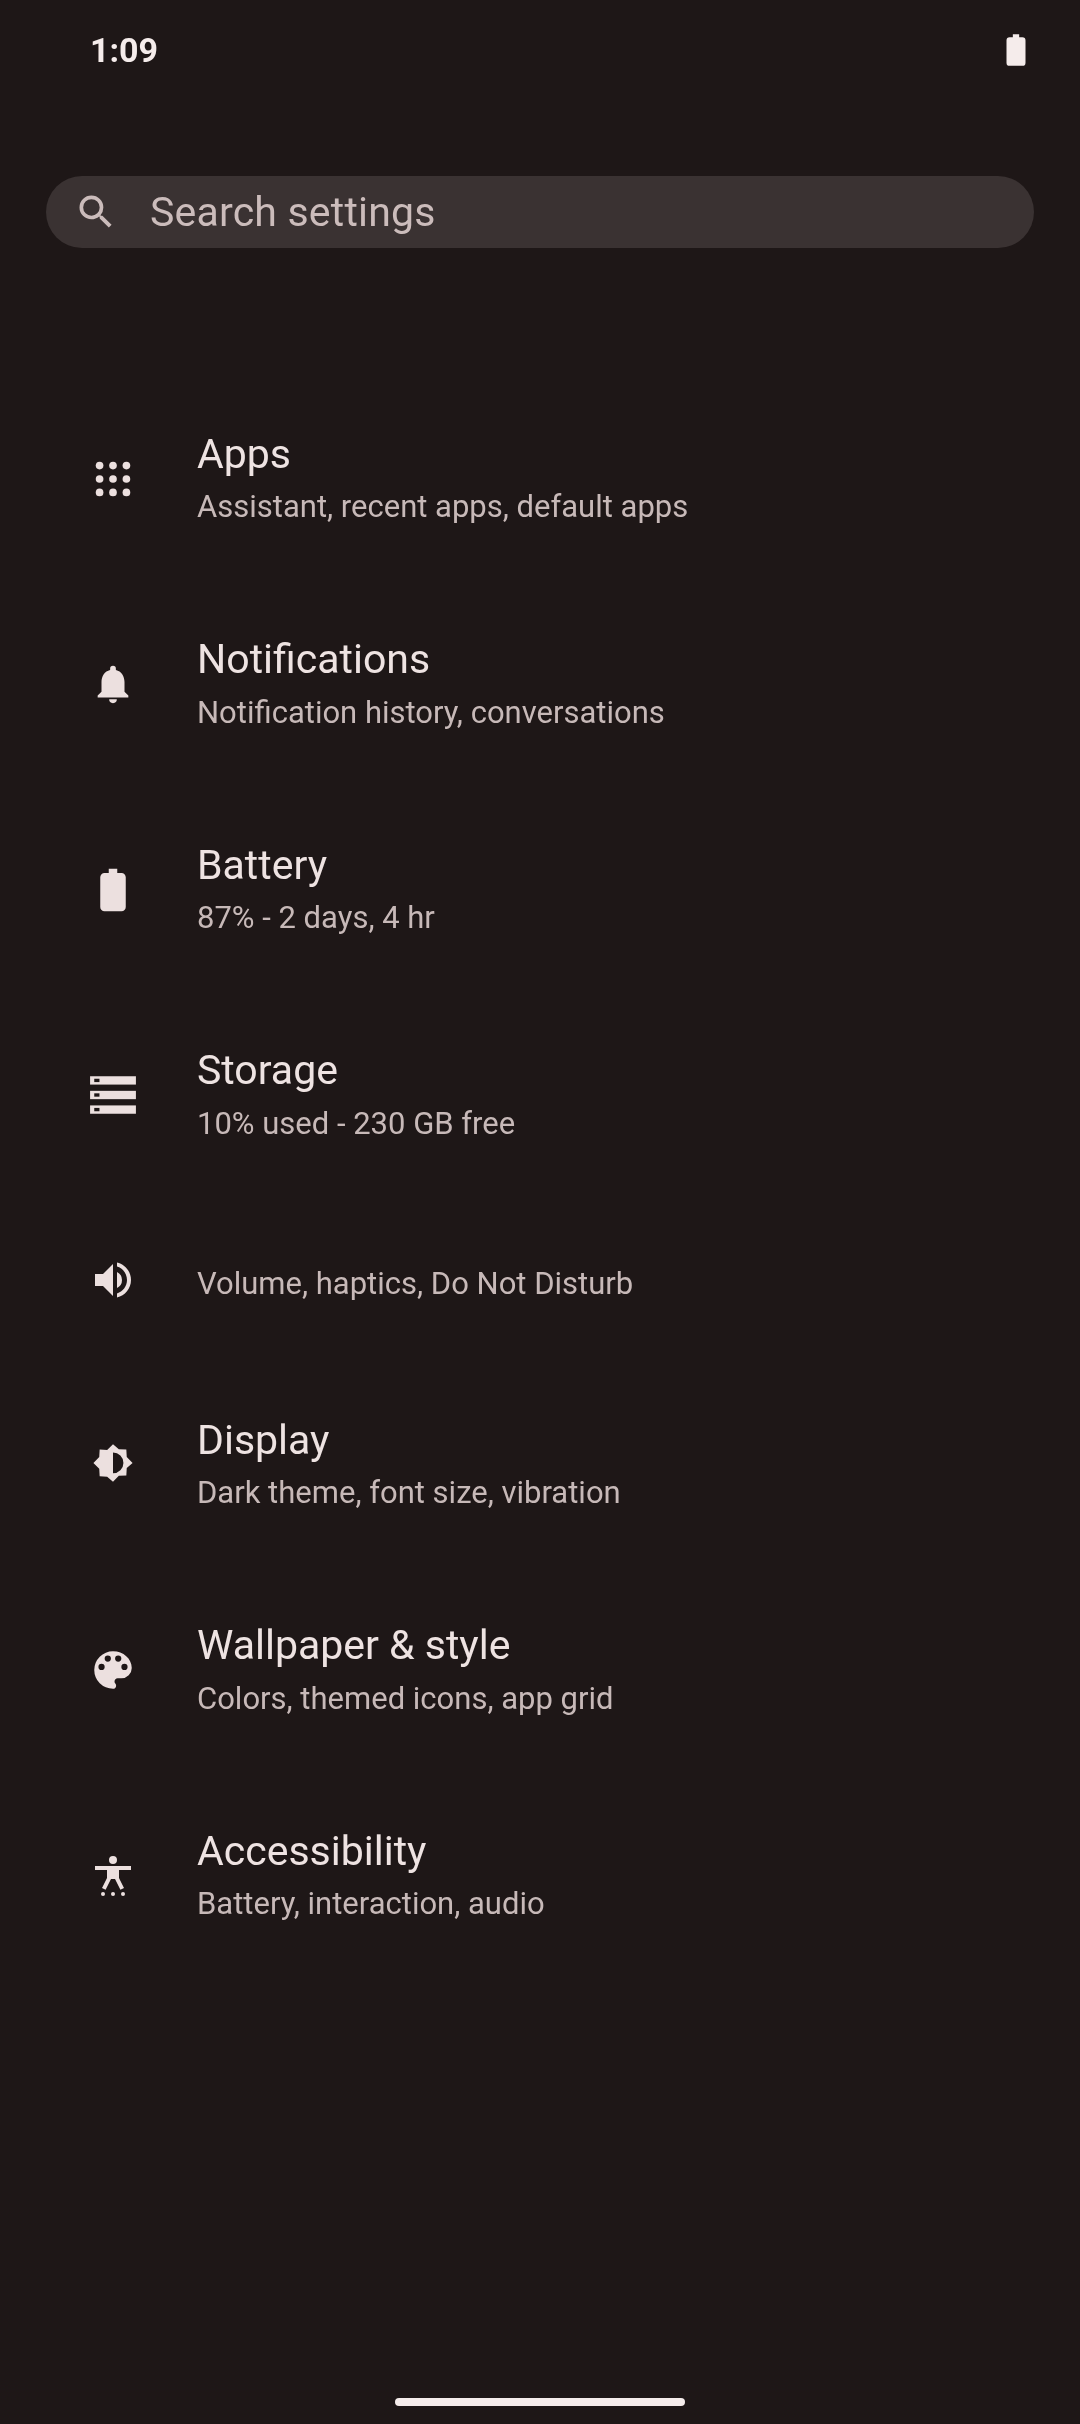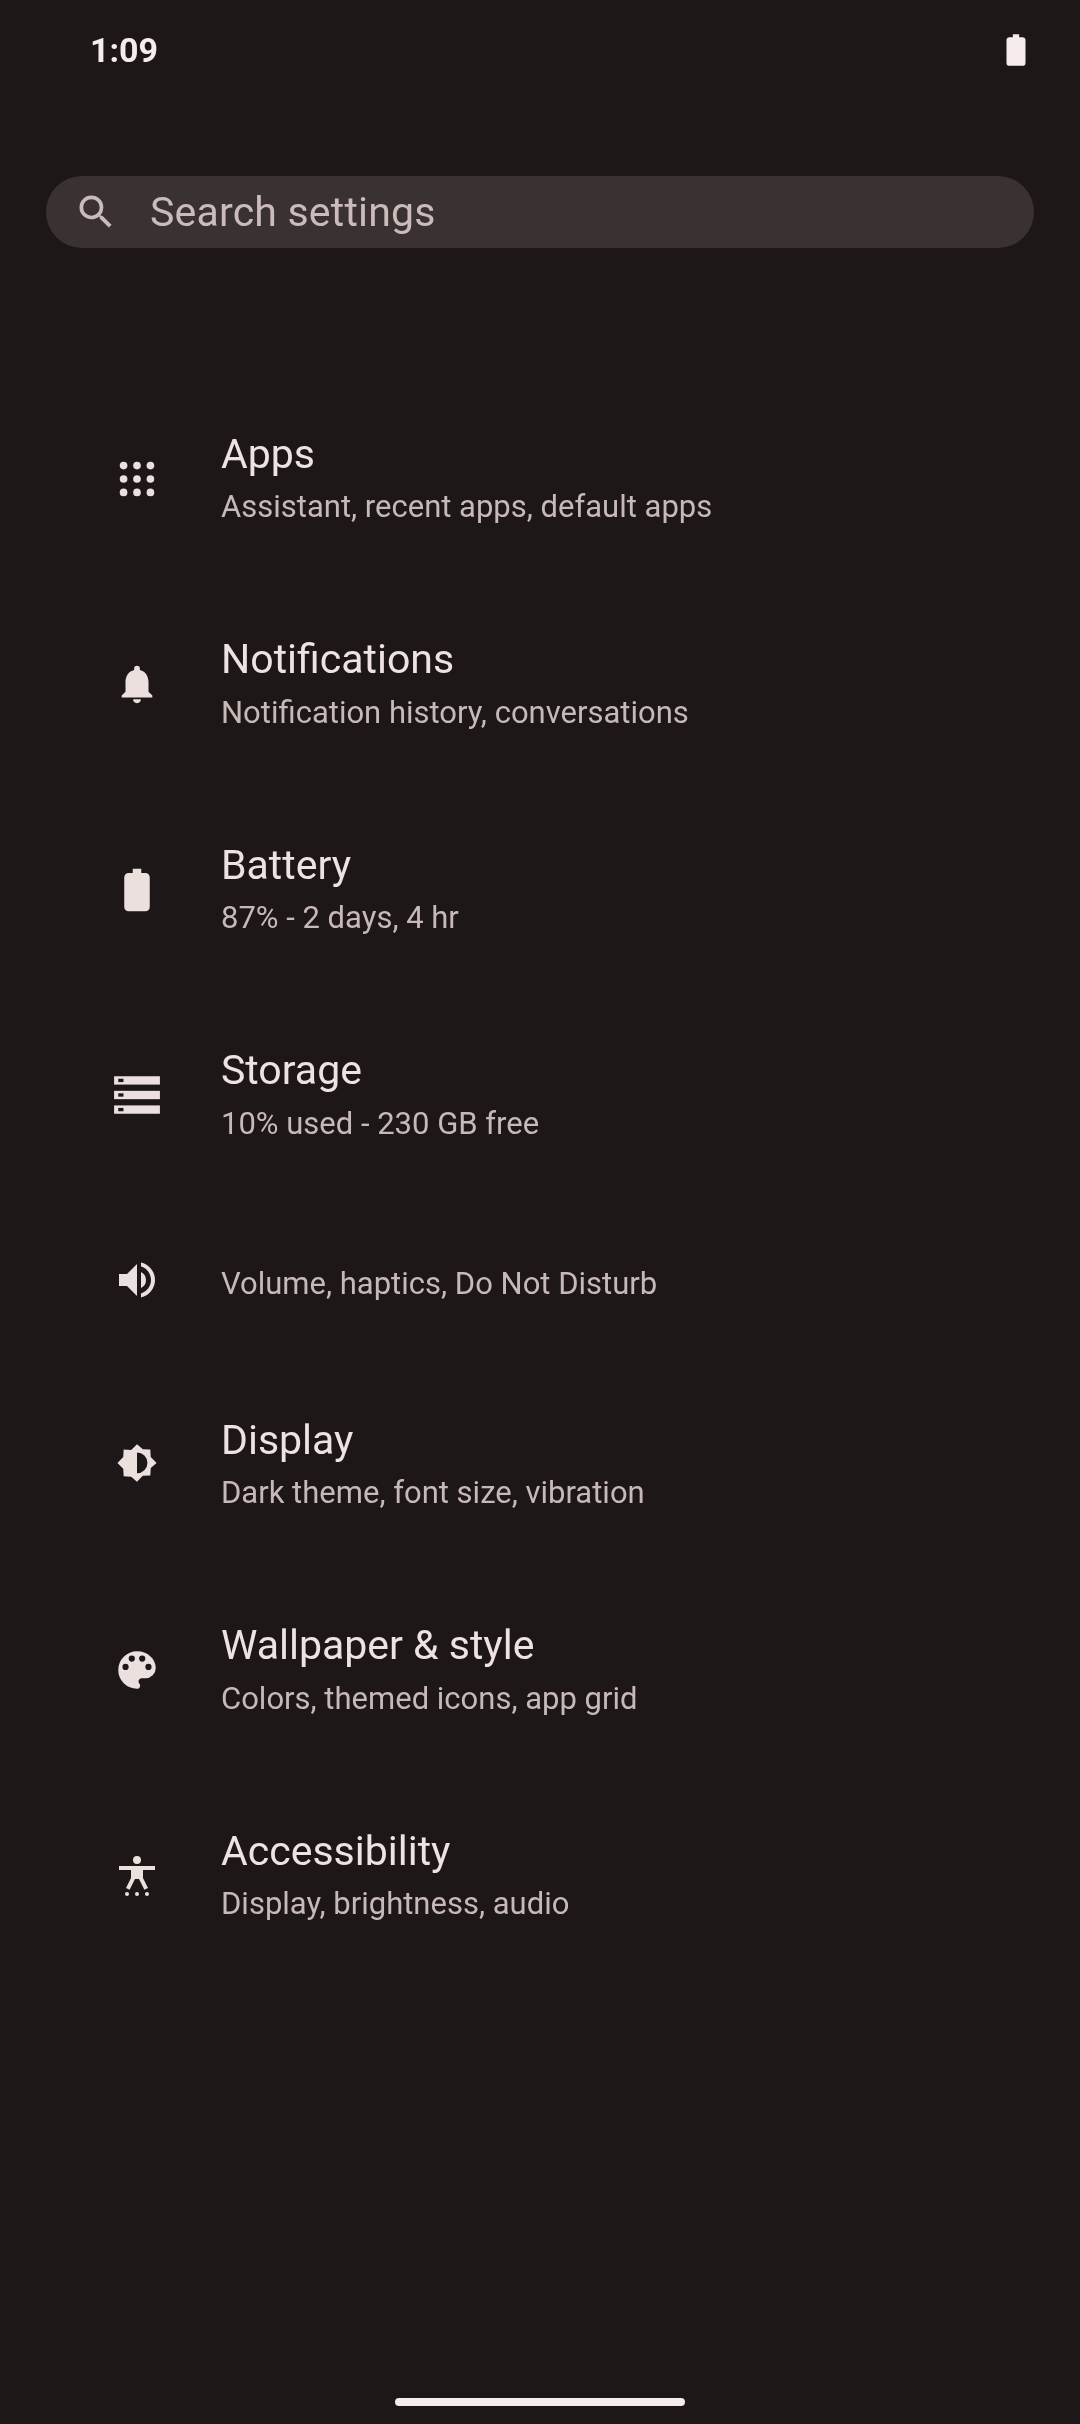--- a/index.html
+++ b/index.html
@@ -38,21 +38,20 @@
     gap: 32px;
   }
   .searchbar .search-ic { color: #cbbcbb; flex: 0 0 auto; }
   .searchbar .search-text {
     font-size: 41px;
     color: #cbbcbb;
     letter-spacing: 0.2px;
   }
   .list {
     margin-top: 128px;
-    margin-left: 24px;
   }
   .row {
     display: flex;
     align-items: center;
     padding: 54px 46px 54px 85px;
     gap: 56px;
   }
   .row .icon-slot {
     width: 56px;
     height: 56px;
@@ -216,20 +215,20 @@
           <path fill="currentColor" d="M12 2a2 2 0 1 1-2 2 2 2 0 0 1 2-2zm9 5H3v2h6v4l-2.5 5 1.8.9L11 13.5h2L15.7 18.9l1.8-.9L15 13V9h6V7z"></path>
           <g fill="currentColor">
             <circle cx="7" cy="21" r="1"></circle>
             <circle cx="12" cy="21" r="1"></circle>
             <circle cx="17" cy="21" r="1"></circle>
           </g>
         </svg>
     </span>
     <div class="texts">
       <div class="title">Accessibility</div>
-      <div class="subtitle">Display, brightness, audio</div>
+      <div class="subtitle">Battery, interaction, audio</div>
     </div>
   </div>
 
 
 </div>
 
 <div class="home-indicator"></div>
 
 </body></html>

